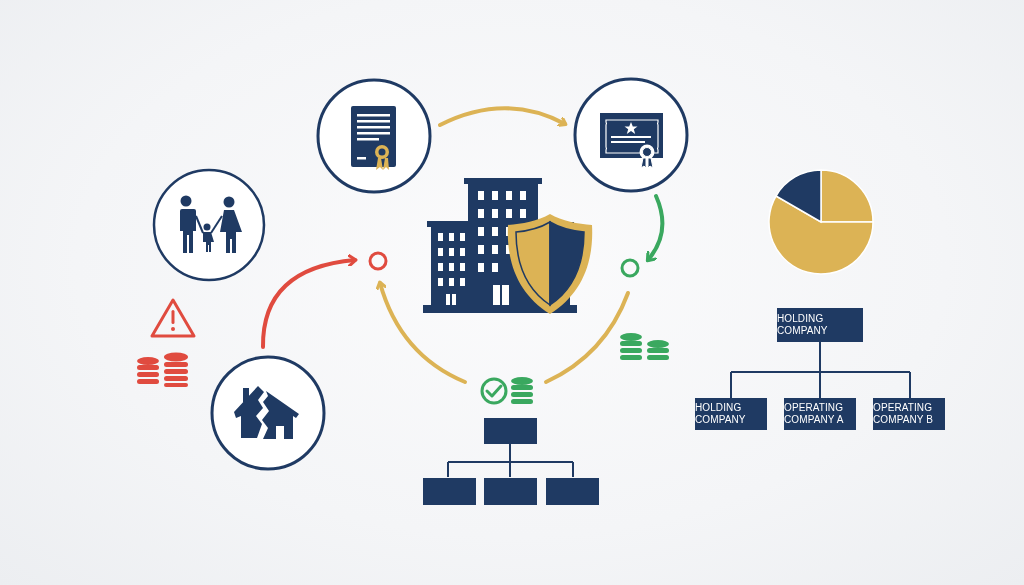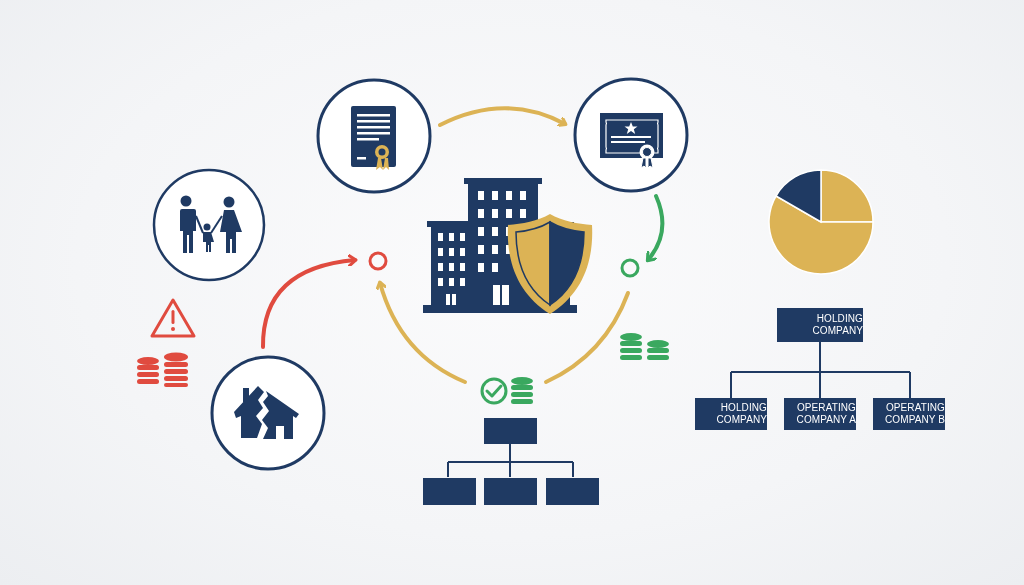--- a/index.html
+++ b/index.html
@@ -5,21 +5,21 @@
   html, body { margin: 0; padding: 0; }
   body {
     width: 1024px; height: 585px; overflow: hidden; position: relative;
     background: radial-gradient(ellipse at 50% 45%, #fbfbfc 0%, #f4f5f7 60%, #eceef1 100%);
     font-family: "Liberation Sans", sans-serif;
   }
   #canvas { position: absolute; left: 0; top: 0; width: 1024px; height: 585px; }
   .org-label {
     position: absolute; background: #1f3a63; color: #ffffff;
     font-family: "Liberation Sans", sans-serif; font-size: 10px; line-height: 12px;
-    text-align: center; display: flex; flex-direction: column; justify-content: center; align-items: flex-end;
+    text-align: center; display: flex; flex-direction: column; justify-content: center; align-items: flex-start;
     letter-spacing: 0.1px;
   }
   .org-label span { display: block; }
 </style>
 </head>
 <body>
 
 <svg id="canvas" viewBox="0 0 1024 585" xmlns="http://www.w3.org/2000/svg">
   <defs>
     <marker id="arrGold" markerWidth="10" markerHeight="10" refX="6" refY="5" orient="auto" markerUnits="userSpaceOnUse">

